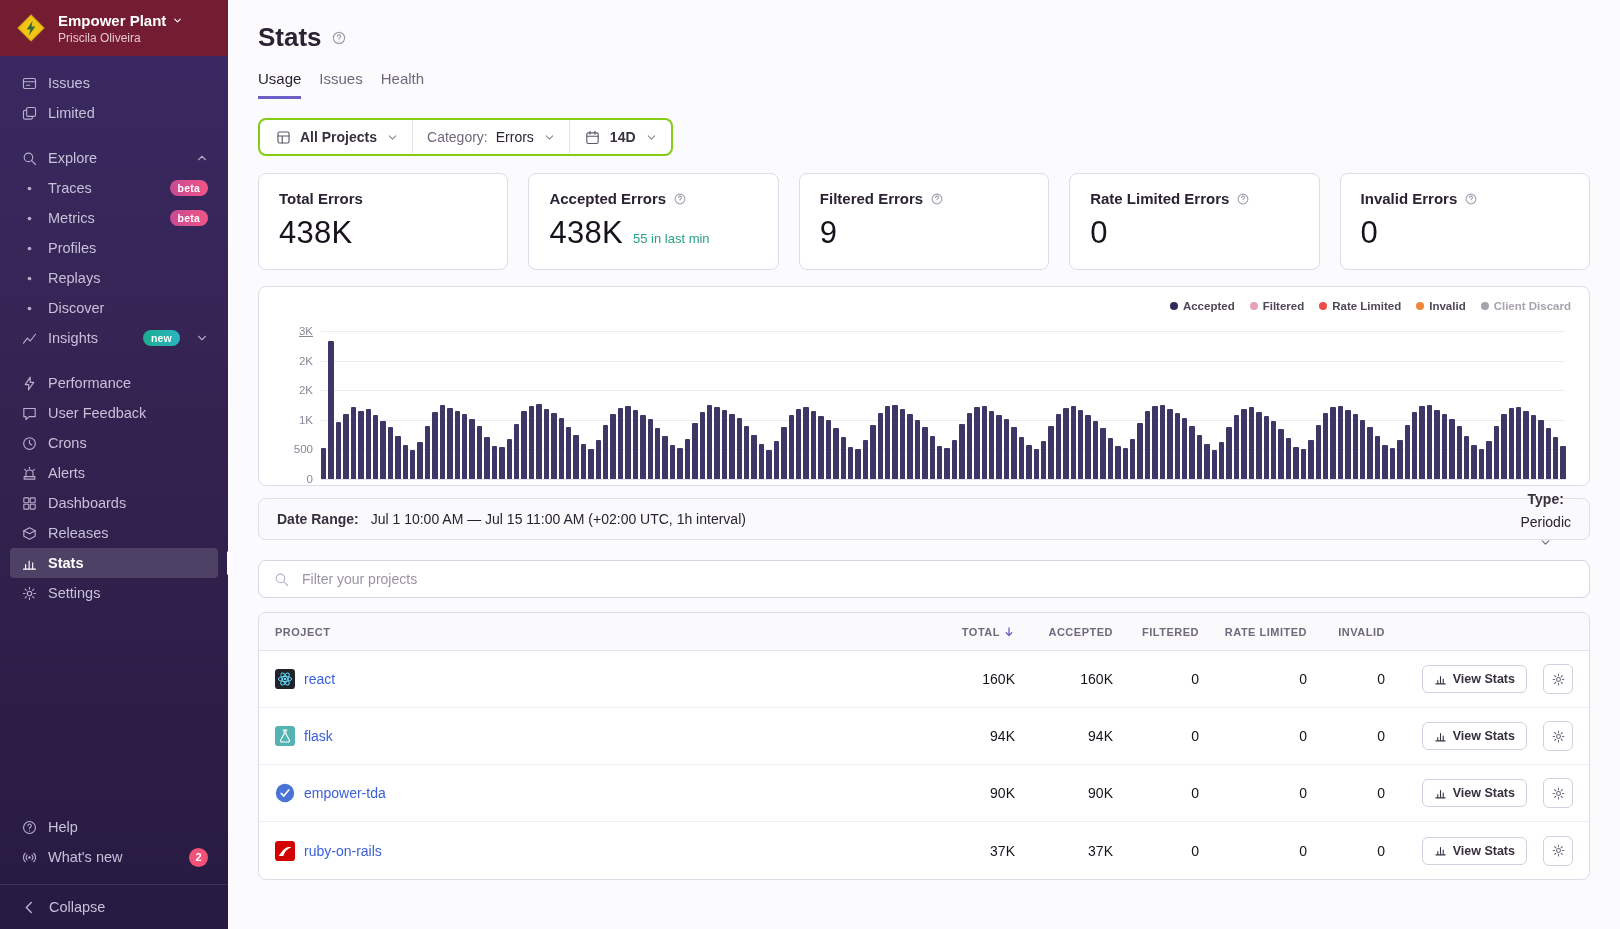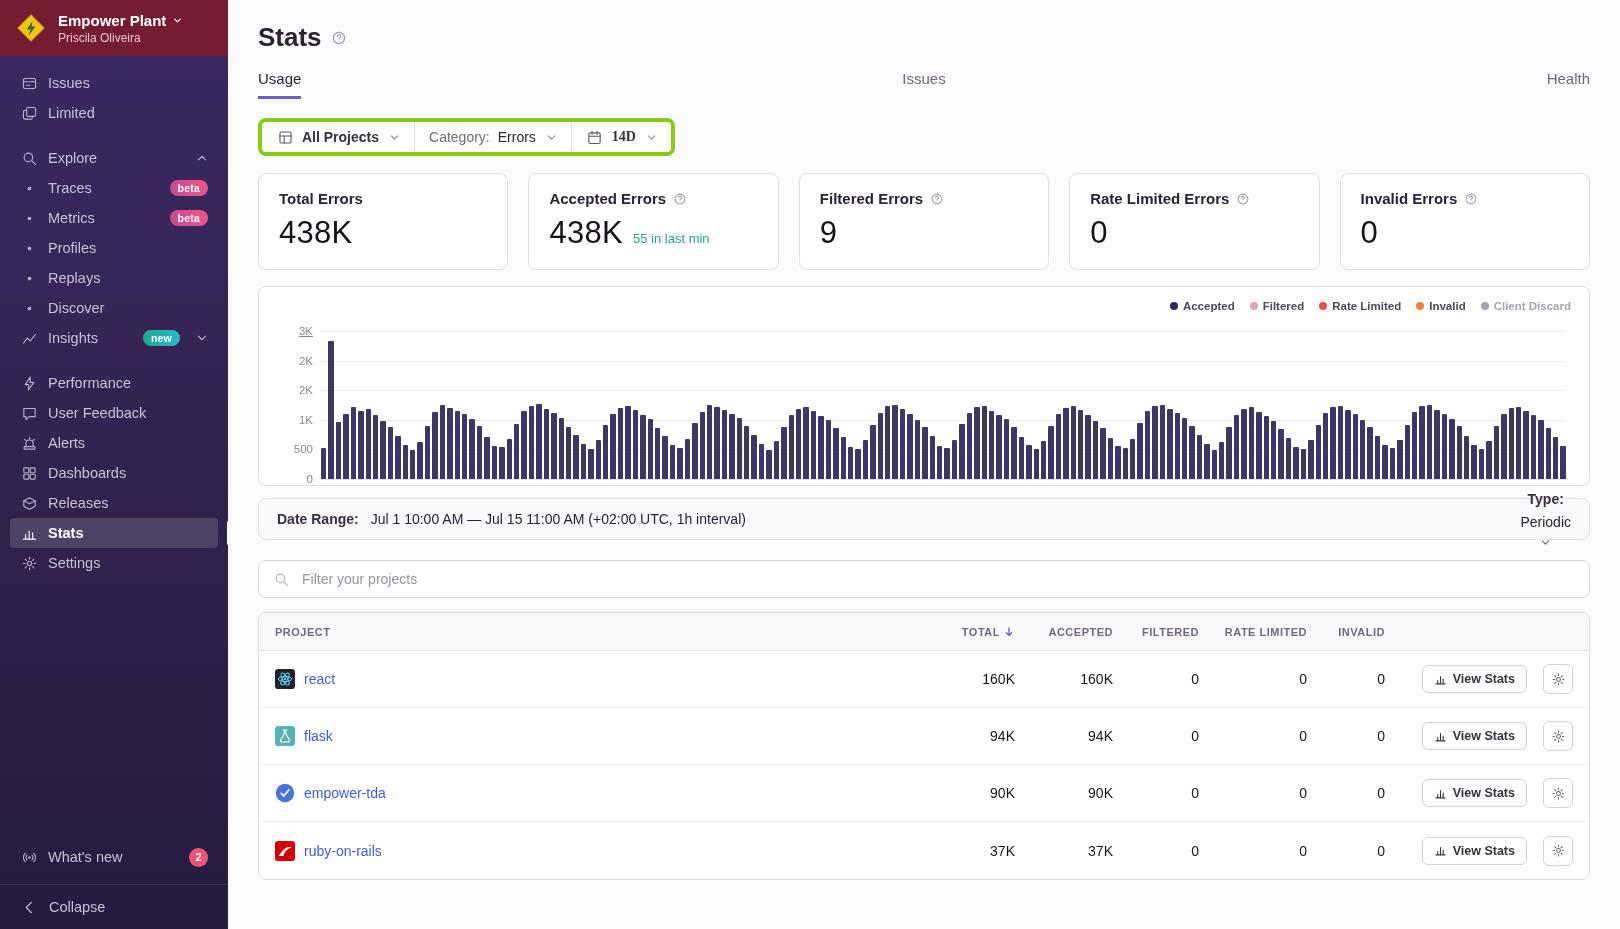--- a/index.html
+++ b/index.html
@@ -41,28 +41,28 @@
     font-size:11px; display:flex; align-items:center; justify-content:center; font-weight:700; }
   .collapse-row { border-top:1px solid rgba(255,255,255,.10); margin-top:12px; padding:13px 20px; display:flex; gap:11px;
     align-items:center; font-size:14.5px; cursor:pointer; color:#c8c0d8; }
 
   
   .main { flex:1; padding:22px 30px 0 30px; overflow:hidden; min-width:0; }
   .page-head { display:flex; align-items:center; gap:9px; }
   h1 { font-size:26px; margin:0; font-weight:700; color:#2b2233; }
   .qicon { color:#a29aad; display:flex; }
   .qicon .ic { width:16px; height:16px; }
-  .tabs { display:flex; gap:27px; margin-top:17px;justify-content:space-between; }
+  .tabs { display:flex; gap:18px; margin-top:17px; }
   .tab { font-size:15px; color:#71687c; padding-bottom:9px; border-bottom:3px solid transparent; cursor:pointer; }
   .tab.active { color:#2b2233; border-color:#6c5fc7; }
 
-  .filterbar { display:inline-flex; margin-top:19px; background:#fff; border:4px solid #84cc16; border-radius:8px;
+  .filterbar { display:inline-flex; margin-top:19px; background:#fff; border:2px solid #84cc16; border-radius:8px;
     height:38px; align-items:stretch; }
   .fseg { display:flex; align-items:center; gap:8px; padding:0 14px; font-size:14px; cursor:pointer; border-right:1px solid #e6e1ea; color:#2b2233; }
-  .fseg:last-child { border-right:none;font-family:Liberation Serif, serif; }
+  .fseg:last-child { border-right:none; }
   .fbold { font-weight:700; color:#38303f; }
   .fmut { color:#71687c; }
   .fseg .chev { margin-left:2px; color:#8d8696; }
   .fseg .nicon { color:#5f5668; }
 
   .cards { display:grid; grid-template-columns:repeat(5,1fr); gap:20px; margin-top:17px;text-align:center; }
   .card { background:#fff; border:1px solid #e0dbe6; border-radius:8px; padding:16px 20px 18px; }
   .card-title { display:flex; align-items:center; gap:7px; font-size:15px; font-weight:700; color:#2b2233; }
   .card-value-row { display:flex; align-items:baseline; gap:10px; margin-top:8px; }
   .card-value { font-size:31px; color:#18121c; font-weight:500; letter-spacing:.3px; }
@@ -242,20 +242,29 @@
           <span class="nicon">
             <svg class="ic" viewBox="0 0 24 24" fill="none" stroke="currentColor" stroke-width="1.6" stroke-linecap="round" stroke-linejoin="round">
               <path d="M4 5h16v11.5H11.5L7 20.5v-4H4z"></path>
             </svg>
           </span>
           <span>User Feedback</span>
         </div>
         <div class="nav-item">
           <span class="nicon">
             <svg class="ic" viewBox="0 0 24 24" fill="none" stroke="currentColor" stroke-width="1.6" stroke-linecap="round" stroke-linejoin="round">
+              <circle cx="12" cy="12" r="8.2"></circle>
+              <path d="M12 7.4V12l3.2 2"></path>
+            </svg>
+          </span>
+          <span>Crons</span>
+        </div>
+        <div class="nav-item">
+          <span class="nicon">
+            <svg class="ic" viewBox="0 0 24 24" fill="none" stroke="currentColor" stroke-width="1.6" stroke-linecap="round" stroke-linejoin="round">
               <path d="M7 16.5v-4.5a5 5 0 0 1 10 0v4.5"></path>
               <path d="M4.5 16.5h15V20h-15z"></path>
               <path d="M12 3.2v2M5.2 6.2l1.4 1.4M18.8 6.2l-1.4 1.4"></path>
             </svg>
           </span>
           <span>Alerts</span>
         </div>
         <div class="nav-item">
           <span class="nicon">
             <svg class="ic" viewBox="0 0 24 24" fill="none" stroke="currentColor" stroke-width="1.6" stroke-linecap="round" stroke-linejoin="round">
@@ -290,20 +299,30 @@
             <svg class="ic" viewBox="0 0 24 24" fill="none" stroke="currentColor" stroke-width="1.6" stroke-linecap="round" stroke-linejoin="round">
               <circle cx="12" cy="12" r="3.1"></circle>
               <path d="M12 3.4v2.4M12 18.2v2.4M3.4 12h2.4M18.2 12h2.4M5.9 5.9l1.7 1.7M16.4 16.4l1.7 1.7M18.1 5.9l-1.7 1.7M7.6 16.4l-1.7 1.7"></path>
             </svg>
           </span>
           <span>Settings</span>
         </div>
       </nav>
 
     <div class="side-footer">
+      <div class="nav-item">
+        <span class="nicon" id="icon-help">
+            <svg class="ic" viewBox="0 0 24 24" fill="none" stroke="currentColor" stroke-width="1.6" stroke-linecap="round" stroke-linejoin="round">
+              <circle cx="12" cy="12" r="8.4"></circle>
+              <path d="M9.7 9.5a2.4 2.4 0 1 1 3.5 2.1c-.8.5-1.2 1-1.2 1.8"></path>
+              <circle cx="12" cy="16.8" r="0.8" fill="currentColor" stroke="none"></circle>
+            </svg>
+          </span>
+        <span>Help</span>
+      </div>
       <div class="nav-item">
         <span class="nicon" id="icon-wnew">
             <svg class="ic" viewBox="0 0 24 24" fill="none" stroke="currentColor" stroke-width="1.6" stroke-linecap="round" stroke-linejoin="round">
               <circle cx="12" cy="12" r="1.8" fill="currentColor" stroke="none"></circle>
               <path d="M8.6 15.4a4.8 4.8 0 0 1 0-6.8M15.4 8.6a4.8 4.8 0 0 1 0 6.8M6 18a8.4 8.4 0 0 1 0-12M18 6a8.4 8.4 0 0 1 0 12"></path>
             </svg>
           </span>
         <span>What's new</span>
         <span class="count-badge">2</span>
       </div>

